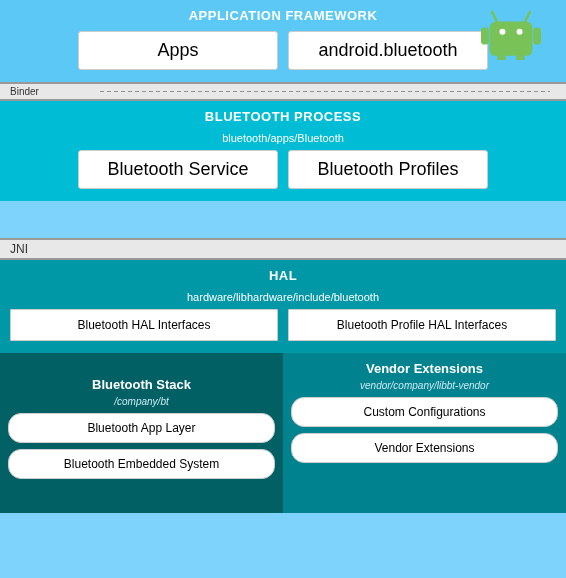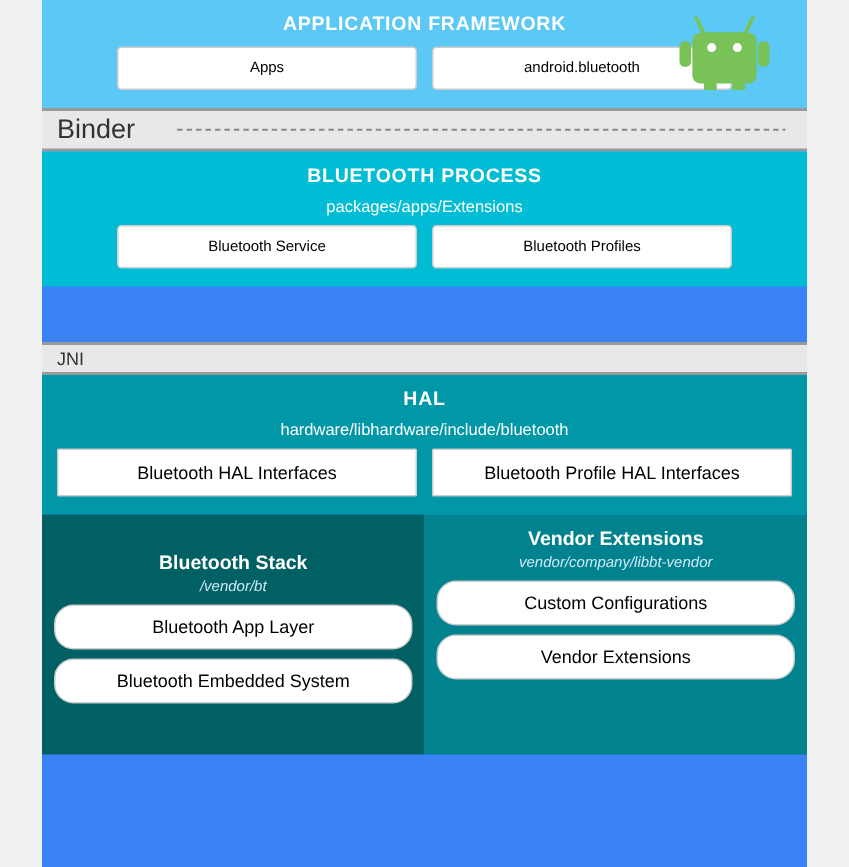--- a/index.html
+++ b/index.html
@@ -5,23 +5,23 @@
     * { box-sizing: border-box; margin: 0; padding: 0; }
     body {
       font-family: Arial, sans-serif;
       background: #f0f0f0;
       display: flex;
       justify-content: center;
       align-items: center;
       min-height: 100vh;
     }
     .container {
-      width: 510px;
+      width: 566px;
       min-height: 578px;
-      background: #3b82f6;
+      background: #7dd3fc;
       position: relative;
       overflow: hidden;
     }
     .android-logo {
       position: absolute;
       top: 0;
       right: 20px;
       width: 70px;
       height: 60px;
       z-index: 10;
@@ -46,27 +46,27 @@
       display: flex;
       gap: 10px;
       justify-content: center;
       flex-wrap: nowrap;
     }
     .box {
       background: #fff;
       border: 1px solid #ccc;
       border-radius: 3px;
       padding: 8px 16px;
+      font-size: 18px;
+      text-align: center;
+      flex: 1;
+      max-width: 200px;
+    }
+    .binder-label {
       font-size: 10px;
-      text-align: center;
-      flex: 1;
-      max-width: 200px;
-    }
-    .binder-label {
-      font-size: 18px;
       color: #333;
       padding: 2px 0 2px 10px;
       background: #e8e8e8;
       border-top: 2px solid #999;
       border-bottom: 2px solid #999;
       position: relative;
     }
     
     .section-bt-process {
       background: #00bcd4;
@@ -185,21 +185,21 @@
 
   <div class="binder-label">
     <span>Binder</span>
     <svg style="position:absolute;right:0;top:0;height:100%;width:100%;pointer-events:none;" viewBox="0 0 566 18" preserveAspectRatio="none">
       <line x1="100" y1="9" x2="550" y2="9" stroke="#888" stroke-width="1" stroke-dasharray="4,3"></line>
     </svg>
   </div>
 
   <div class="section-bt-process">
     <div class="section-title">BLUETOOTH PROCESS</div>
-    <div class="subtitle">packages/apps/Extensions</div>
+    <div class="subtitle">bluetooth/apps/Bluetooth</div>
     <div class="boxes-row">
       <div class="box">Bluetooth Service</div>
       <div class="box">Bluetooth Profiles</div>
     </div>
   </div>
 
   <div class="jni-label">
     <span>JNI</span>
   </div>
 
@@ -209,21 +209,21 @@
     <div class="boxes-row-hal">
       <div class="box-hal">Bluetooth HAL Interfaces</div>
       <div class="box-hal">Bluetooth Profile HAL Interfaces</div>
     </div>
   </div>
 
   <div class="section-bottom">
 
     <div class="col-bt-stack">
       <div class="col-title">Bluetooth Stack</div>
-      <div class="col-subtitle">/vendor/bt</div>
+      <div class="col-subtitle">/company/bt</div>
       <div class="col-box">Bluetooth App Layer</div>
       <div class="col-box">Bluetooth Embedded System</div>
     </div>
 
     <div class="col-vendor">
       <div class="col-title">Vendor Extensions</div>
       <div class="col-subtitle">vendor/company/libbt-vendor</div>
       <div class="col-box">Custom Configurations</div>
       <div class="col-box">Vendor Extensions</div>
     </div>

